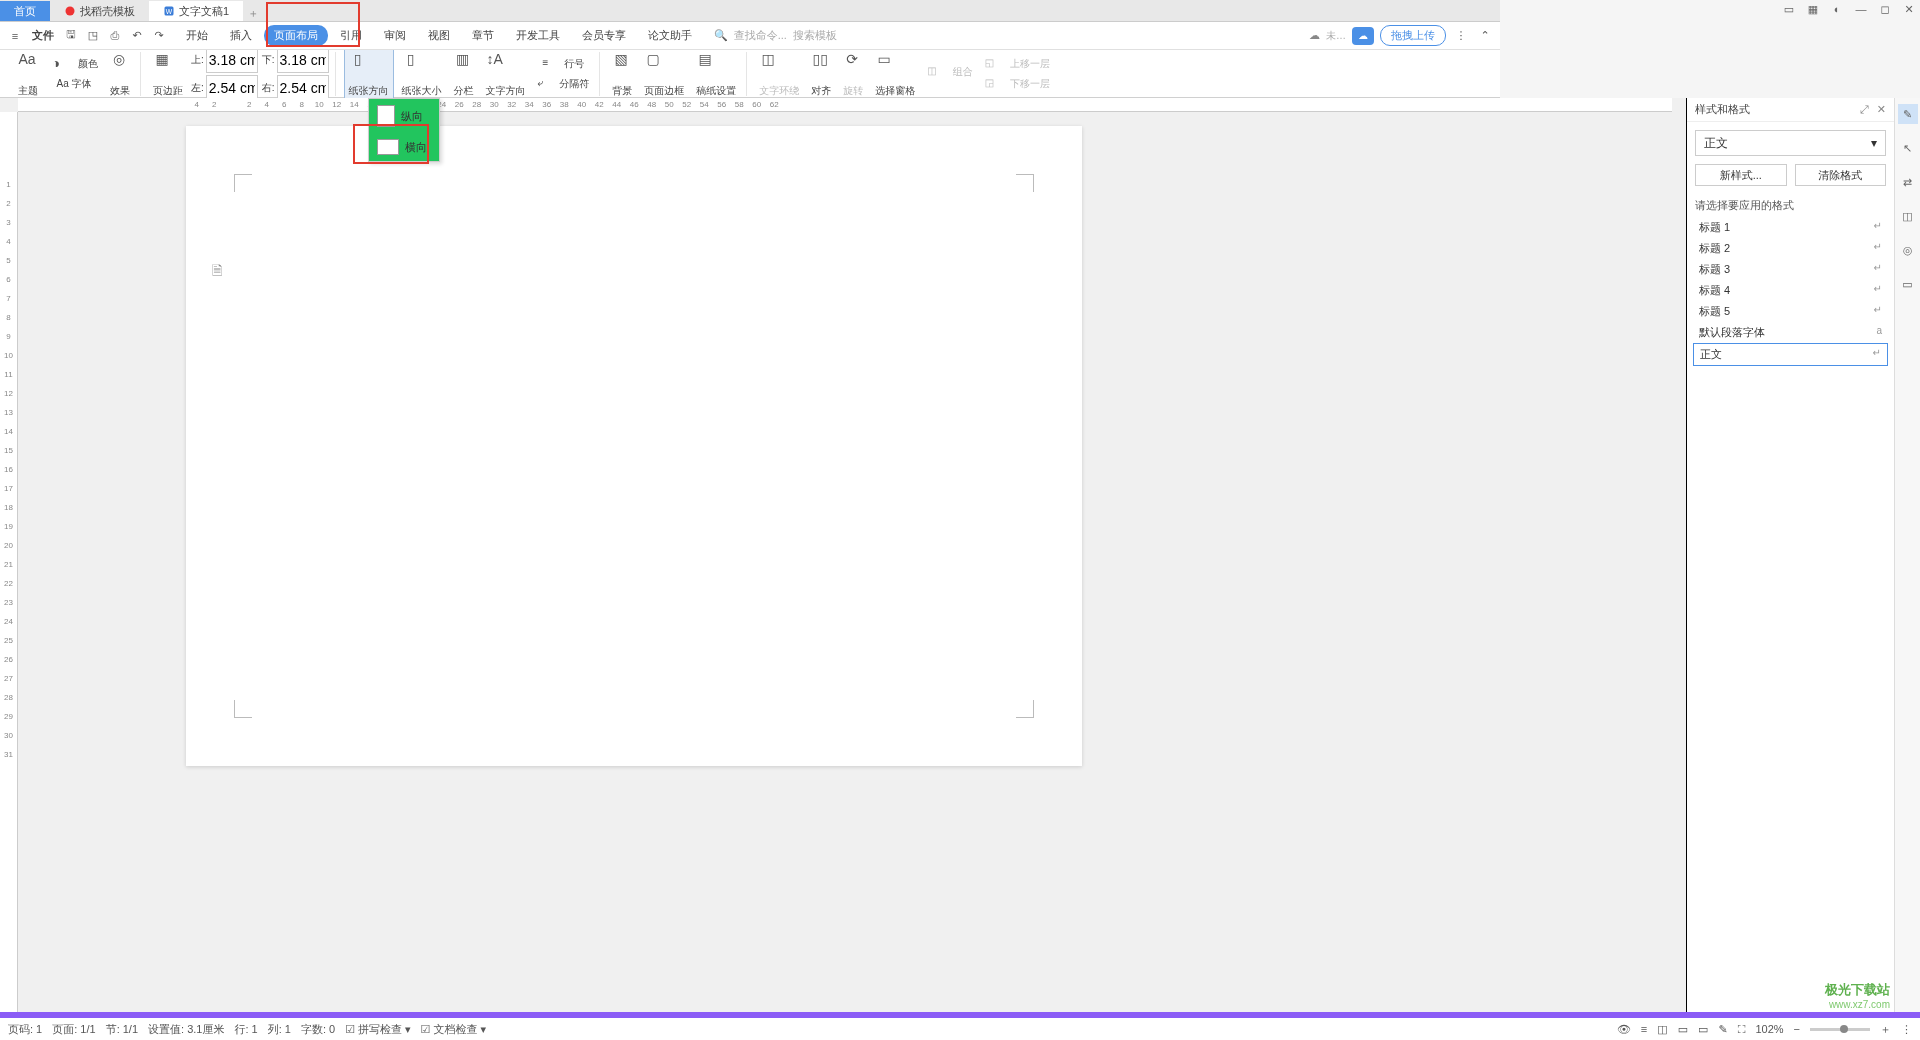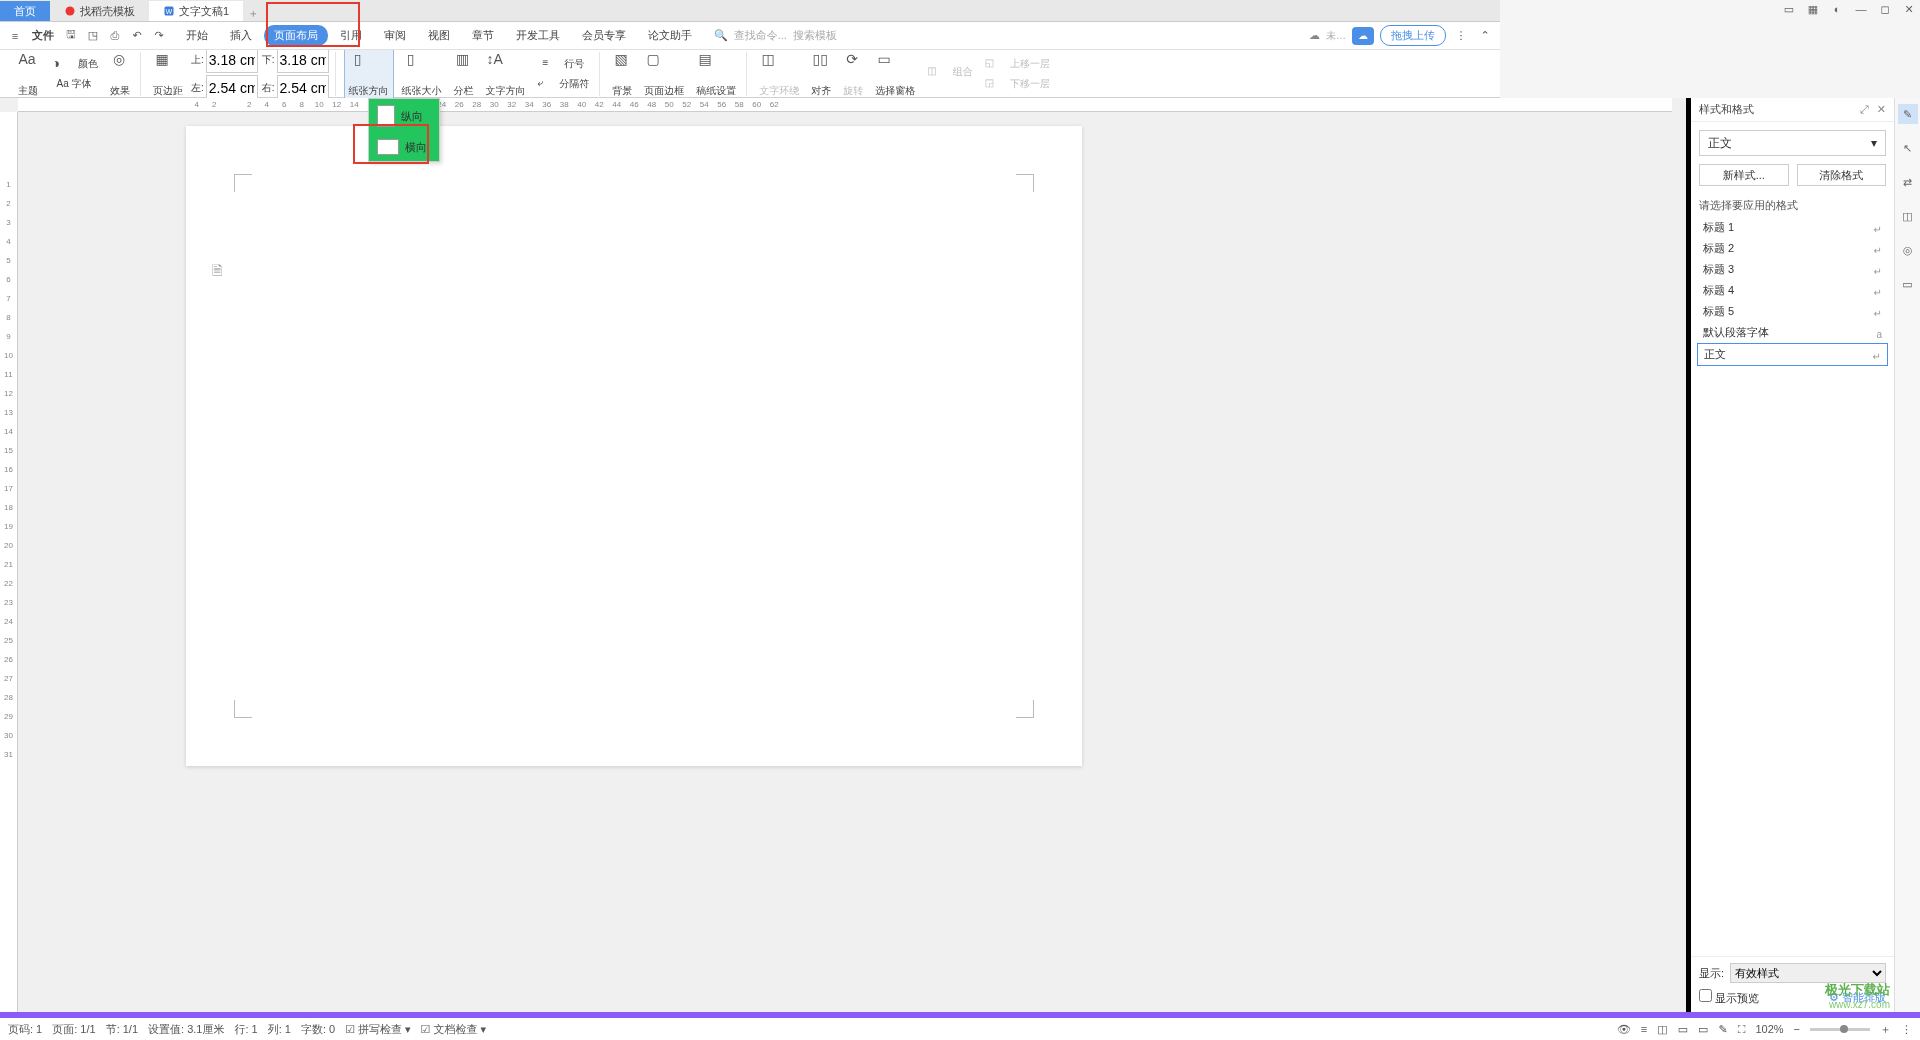--- a/index.html
+++ b/index.html
@@ -63,29 +63,29 @@
 .pc-bl { bottom:48px; left:48px; border-left:1px solid #bbb; border-bottom:1px solid #bbb;}
 .pc-br { bottom:48px; right:48px; border-right:1px solid #bbb; border-bottom:1px solid #bbb;}
 .page-section-icon { position:absolute; top:135px; left:26px; color:#888; font-size:13px; }
 
 
 .right-toolbar { position: absolute; right: 0; top: 98px; width: 26px; bottom: 28px; background: #f7f7f7; border-left: 1px solid #ddd; display: flex; flex-direction: column; align-items: center; padding-top: 6px; gap: 14px; }
 .rt-btn { width: 20px; height: 20px; display: flex; align-items: center; justify-content: center; color: #666; cursor: pointer; }
 .rt-btn.active { background: #cfe2f7; }
 
 
-.style-panel { position: absolute; right: 26px; top: 98px; width: 208px; bottom: 28px; background: #fff; border-left: 5px solid #000000; display: flex; flex-direction: column; }
+.style-panel { position: absolute; right: 26px; top: 98px; width: 208px; bottom: 28px; background: #fff; border-left: 1px solid #000000; display: flex; flex-direction: column; }
 .sp-header { height: 24px; display: flex; align-items: center; justify-content: space-between; padding: 0 8px; font-size: 11px; color: #444; border-bottom: 1px solid #eee; }
 .sp-header-icons { display: flex; gap: 8px; color: #888; }
 .sp-select { margin: 8px; height: 26px; border: 1px solid #ccc; display: flex; align-items: center; justify-content: space-between; padding: 0 8px; font-size: 12px; cursor: pointer; }
 .sp-btn-row { display: flex; gap: 8px; padding: 0 8px 8px; }
 .sp-btn { flex: 1; border: 1px solid #ccc; height: 22px; display: flex; align-items: center; justify-content: center; font-size: 11px; cursor: pointer; }
 .sp-section-label { padding: 4px 8px; font-size: 11px; color: #555; }
 .sp-list { flex: 1; overflow: auto; padding: 0 6px; }
-.sp-item { display: flex; align-items: flex-end; justify-content: space-between; padding: 3px 6px; font-size: 11px; cursor: pointer; }
+.sp-item { display: flex; align-items: flex-start; justify-content: space-between; padding: 3px 6px; font-size: 11px; cursor: pointer; }
 .sp-item.selected { border: 1px solid #4b90e6; }
 .sp-item .ret { color: #999; font-size: 10px; }
 .sp-footer { padding: 6px 8px; border-top: 1px solid #eee; font-size: 11px; display: flex; flex-direction: column; gap: 6px; }
 .sp-footer-row { display: flex; align-items: center; gap: 6px; }
 .sp-footer select { flex: 1; height: 20px; font-size: 11px; border: 1px solid #ccc; }
 .sp-smart { color: #4b90e6; cursor: pointer; text-align: right; }
 
 
 .status-bar { position: absolute; left: 0; right: 0; bottom: 0; height: 28px; background: #fff; border-top: 6px solid #8b5cf6; display: flex; align-items: center; padding: 0 8px; font-size: 11px; color: #555; justify-content: space-between; }
 .status-left { display: flex; gap: 10px; align-items: center; }
@@ -432,30 +432,20 @@
       </div>
       <div class="sp-item">
         <span>默认段落字体</span>
         <span class="ret">a</span>
       </div>
       <div class="sp-item selected">
         <span>正文</span>
         <span class="ret">↵</span>
       </div>
     </div>
-  <div class="sp-footer">
-    <div class="sp-footer-row">
-      <span>显示:</span>
-      <select><option>有效样式</option></select>
-    </div>
-    <div class="sp-footer-row" style="justify-content:space-between;">
-      <label><input type="checkbox" style=""> <span>显示预览</span></label>
-      <span class="sp-smart">⚙ <span>智能排版</span></span>
-    </div>
-  </div>
 </div>
 
 <div class="right-toolbar">
   <div class="rt-btn active">✎</div>
   <div class="rt-btn">↖</div>
   <div class="rt-btn">⇄</div>
   <div class="rt-btn">◫</div>
   <div class="rt-btn">◎</div>
   <div class="rt-btn">▭</div>
 </div>

